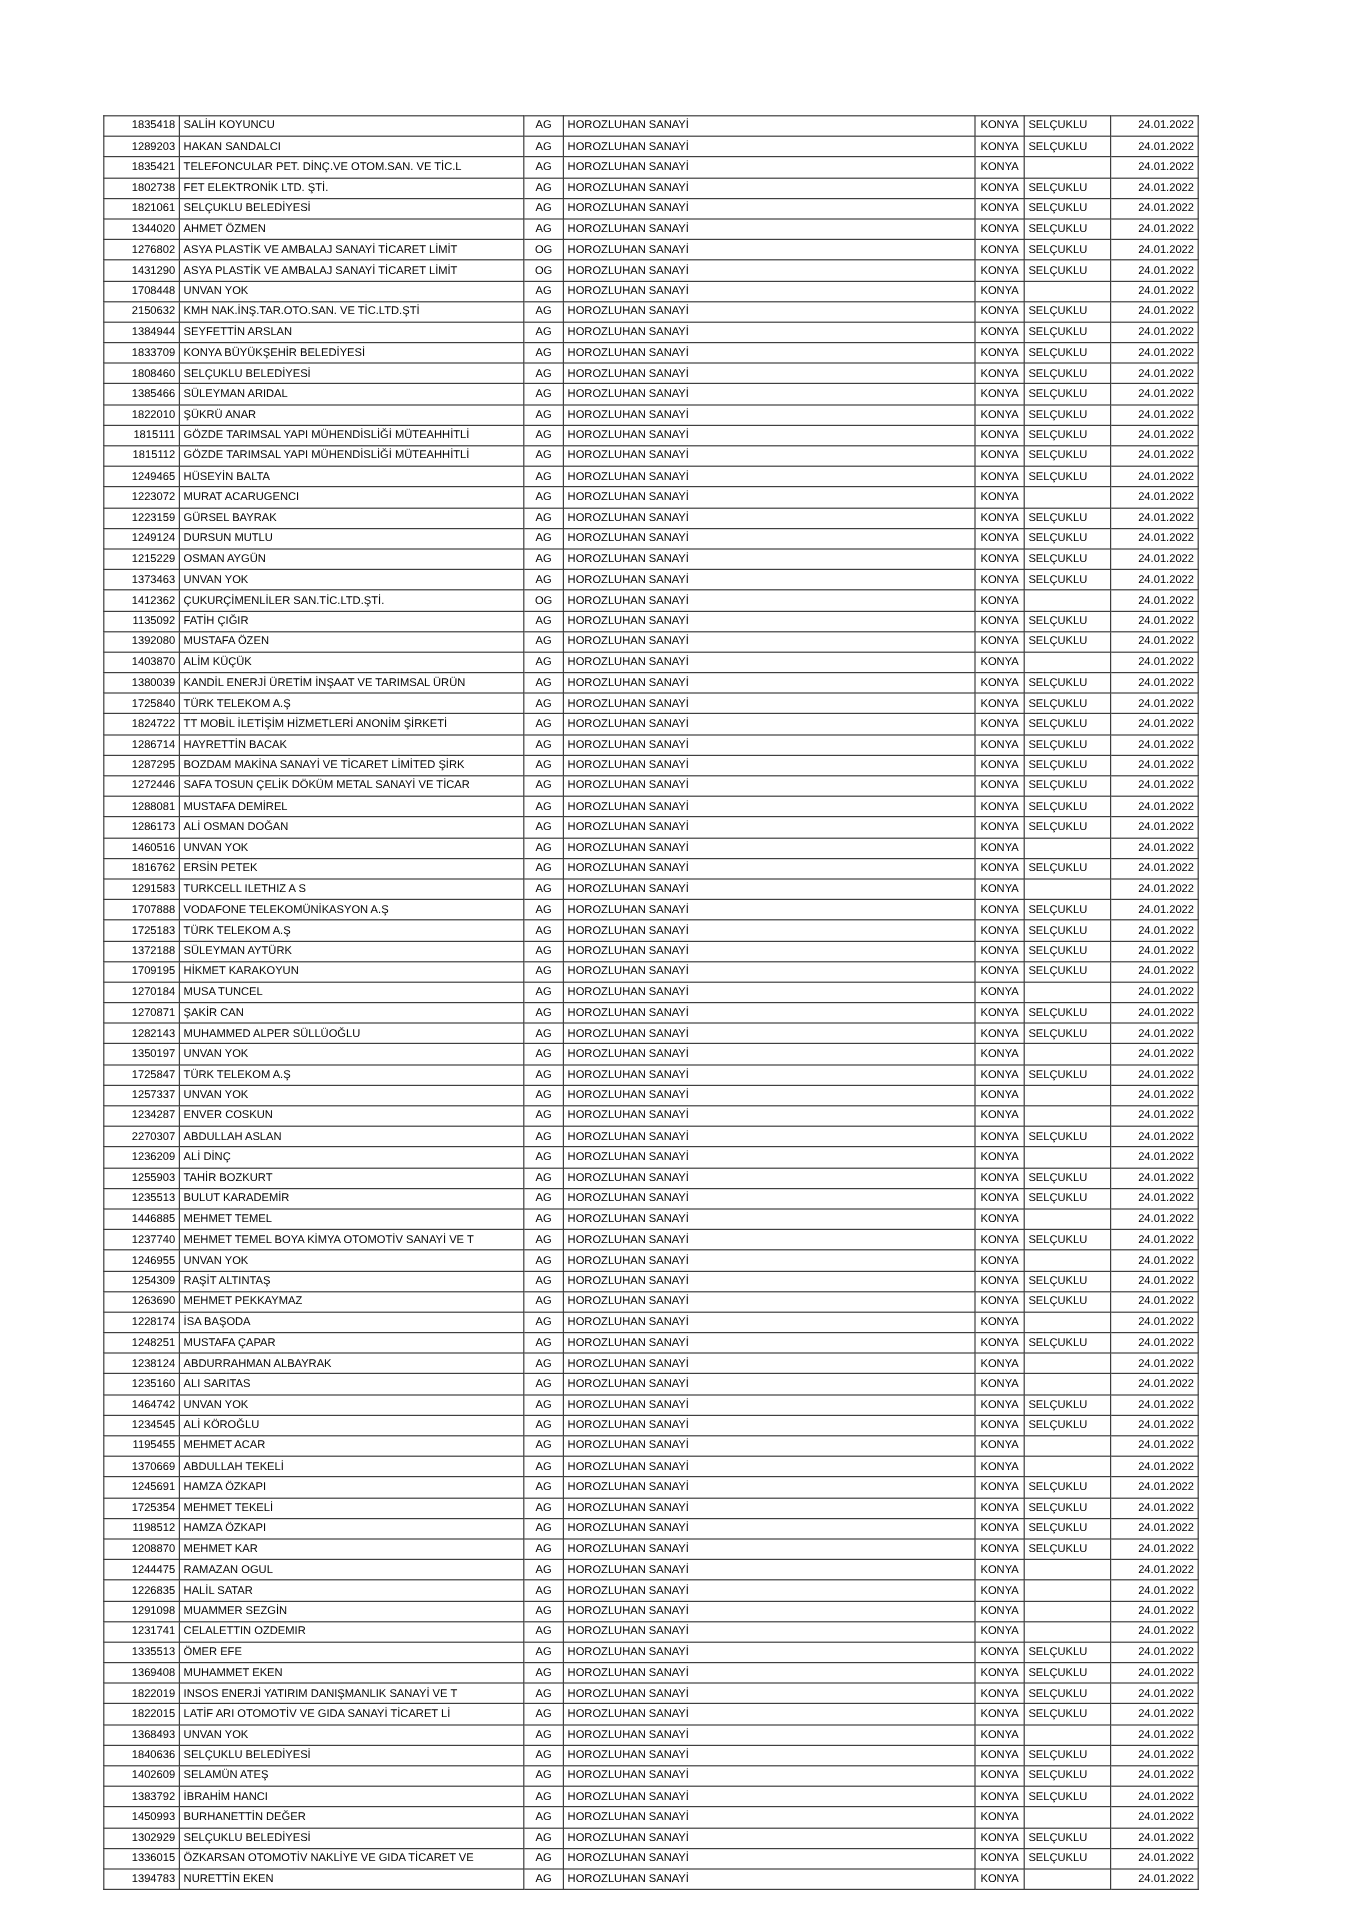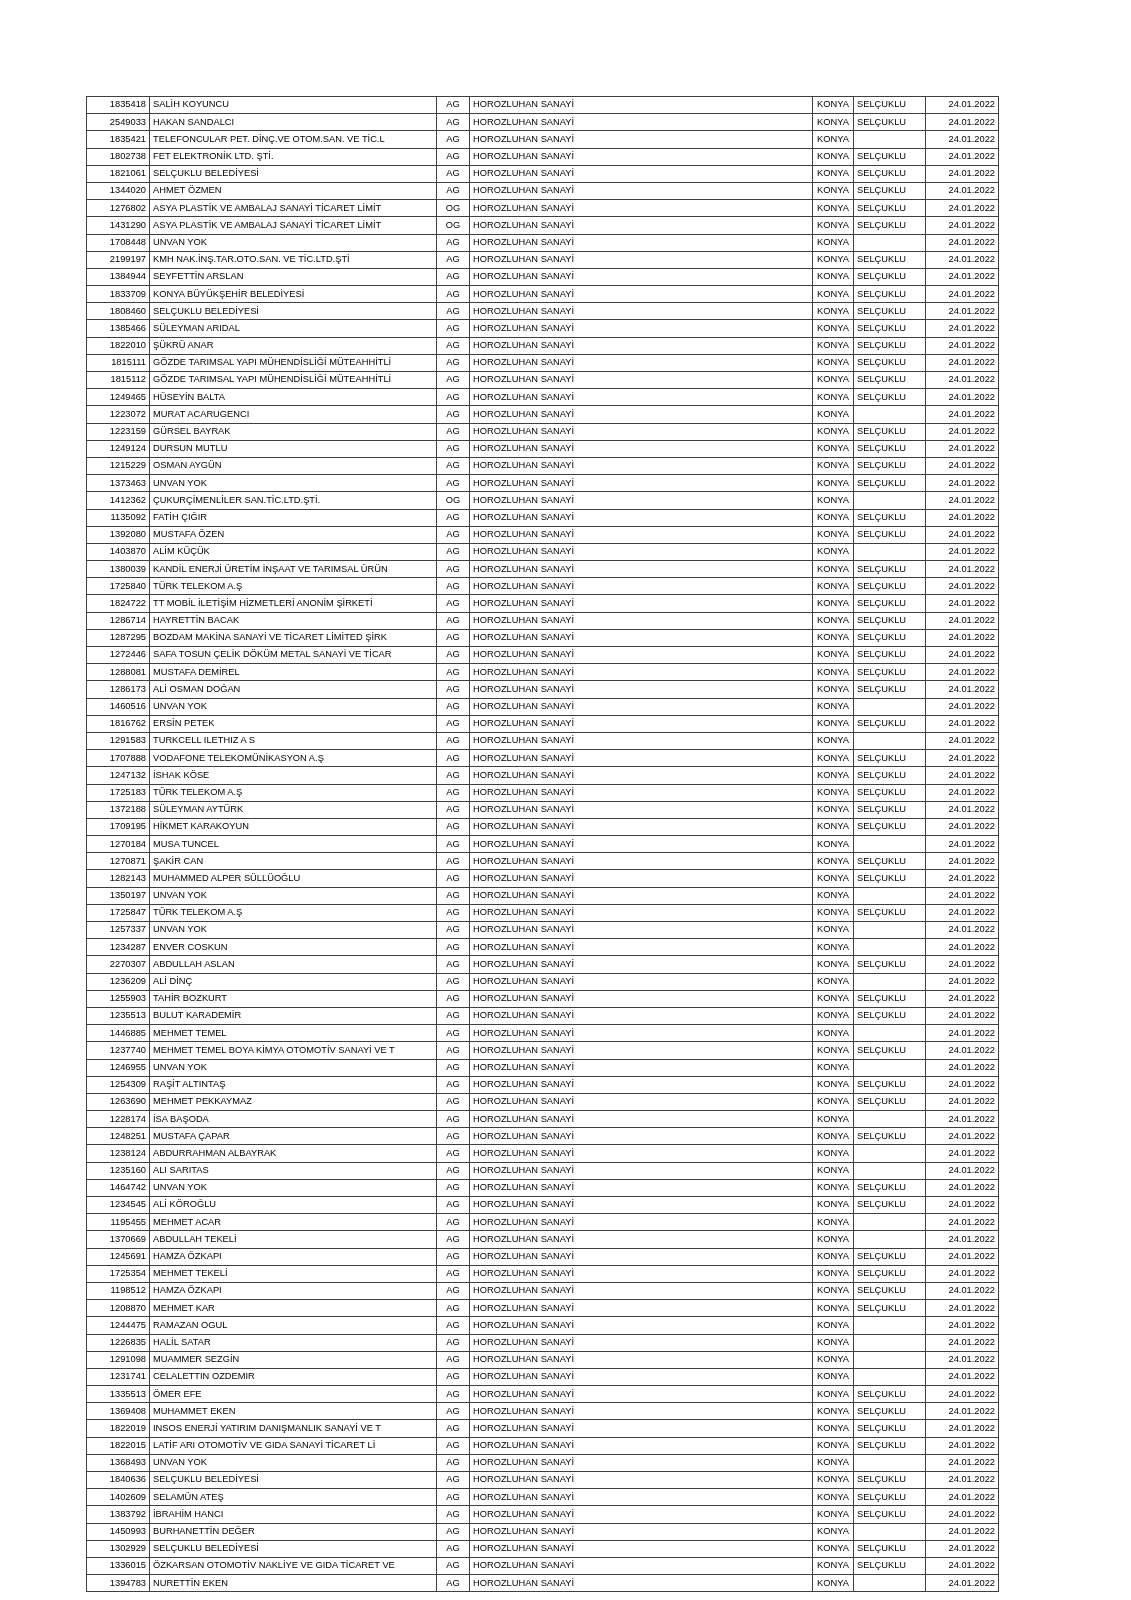--- a/index.html
+++ b/index.html
@@ -71,21 +71,21 @@
         <tr>
           <td class="id">1835418</td>
           <td class="name">SALİH KOYUNCU</td>
           <td class="type">AG</td>
           <td class="facility">HOROZLUHAN SANAYİ</td>
           <td class="province">KONYA</td>
           <td class="district">SELÇUKLU</td>
           <td class="date">24.01.2022</td>
         </tr>
         <tr>
-          <td class="id">2549033</td>
+          <td class="id">1289203</td>
           <td class="name">HAKAN SANDALCI</td>
           <td class="type">AG</td>
           <td class="facility">HOROZLUHAN SANAYİ</td>
           <td class="province">KONYA</td>
           <td class="district">SELÇUKLU</td>
           <td class="date">24.01.2022</td>
         </tr>
         <tr>
           <td class="id">1835421</td>
           <td class="name">TELEFONCULAR PET. DİNÇ.VE OTOM.SAN. VE TİC.L</td>
@@ -143,21 +143,21 @@
         <tr>
           <td class="id">1708448</td>
           <td class="name">UNVAN YOK</td>
           <td class="type">AG</td>
           <td class="facility">HOROZLUHAN SANAYİ</td>
           <td class="province">KONYA</td>
           <td class="district"></td>
           <td class="date">24.01.2022</td>
         </tr>
         <tr>
-          <td class="id">2199197</td>
+          <td class="id">2150632</td>
           <td class="name">KMH NAK.İNŞ.TAR.OTO.SAN. VE TİC.LTD.ŞTİ</td>
           <td class="type">AG</td>
           <td class="facility">HOROZLUHAN SANAYİ</td>
           <td class="province">KONYA</td>
           <td class="district">SELÇUKLU</td>
           <td class="date">24.01.2022</td>
         </tr>
         <tr>
           <td class="id">1384944</td>
           <td class="name">SEYFETTİN ARSLAN</td>
@@ -406,29 +406,20 @@
           <td class="name">TURKCELL ILETHIZ A S</td>
           <td class="type">AG</td>
           <td class="facility">HOROZLUHAN SANAYİ</td>
           <td class="province">KONYA</td>
           <td class="district"></td>
           <td class="date">24.01.2022</td>
         </tr>
         <tr>
           <td class="id">1707888</td>
           <td class="name">VODAFONE TELEKOMÜNİKASYON A.Ş</td>
-          <td class="type">AG</td>
-          <td class="facility">HOROZLUHAN SANAYİ</td>
-          <td class="province">KONYA</td>
-          <td class="district">SELÇUKLU</td>
-          <td class="date">24.01.2022</td>
-        </tr>
-        <tr>
-          <td class="id">1247132</td>
-          <td class="name">İSHAK KÖSE</td>
           <td class="type">AG</td>
           <td class="facility">HOROZLUHAN SANAYİ</td>
           <td class="province">KONYA</td>
           <td class="district">SELÇUKLU</td>
           <td class="date">24.01.2022</td>
         </tr>
         <tr>
           <td class="id">1725183</td>
           <td class="name">TÜRK TELEKOM A.Ş</td>
           <td class="type">AG</td>

